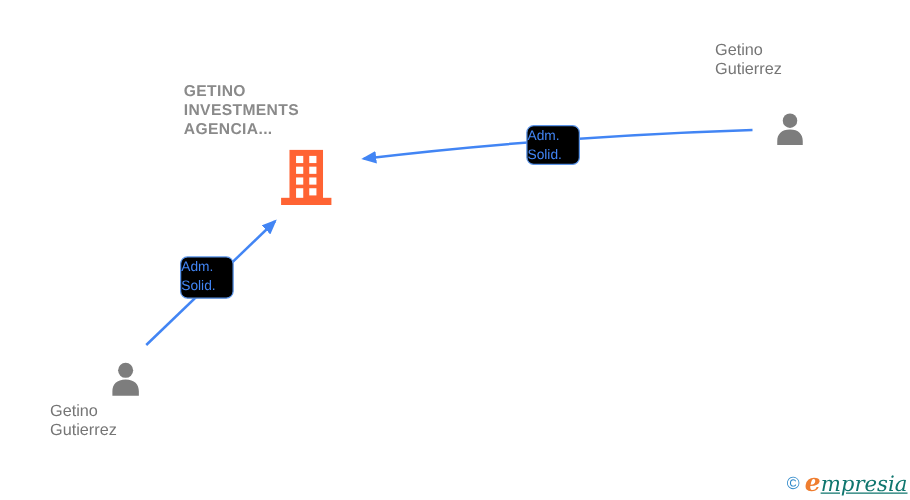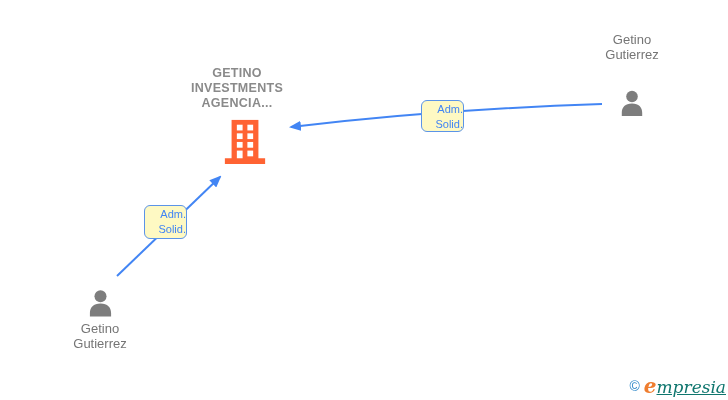--- a/index.html
+++ b/index.html
@@ -14,45 +14,44 @@
     background: #ffffff;
     overflow: hidden;
   }
   svg.edges {
     position: absolute;
     left: 0; top: 0;
     width: 728px; height: 400px;
   }
   .node-label {
     position: absolute;
-    text-align: center;
     color: #757575;
     font-size: 13px;
     line-height: 14.5px;
     white-space: nowrap;
   }
   .node-label div { white-space: nowrap; }
   .company-label {
     font-weight: bold;
     font-size: 12.5px;
     line-height: 15px;
     color: #8a8a8a;
     letter-spacing: 0.3px;
   }
   .icon-wrap { position: absolute; }
   .edge-label {
     position: absolute;
     box-sizing: border-box;
-    background: #fef9c3;
+    background: #000000;
     border: 1px solid #5b94e8;
     border-radius: 6px;
     color: #4285f4;
     font-size: 11px;
     line-height: 14.5px;
-    text-align: right;
+    text-align: left;
     padding-top: 1px;
   }
   .watermark {
     position: absolute;
     right: 2px;
     bottom: 2px;
     white-space: nowrap;
   }
   .watermark .copy {
     color: #2a86c8;

